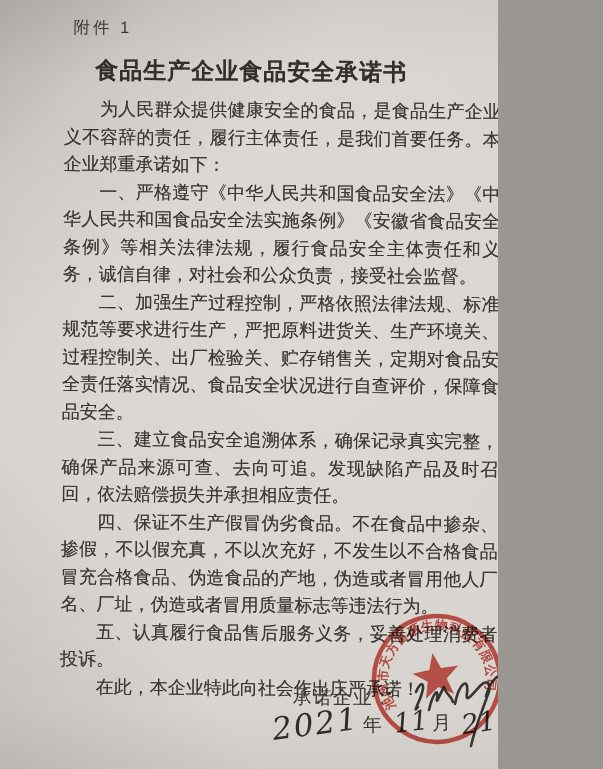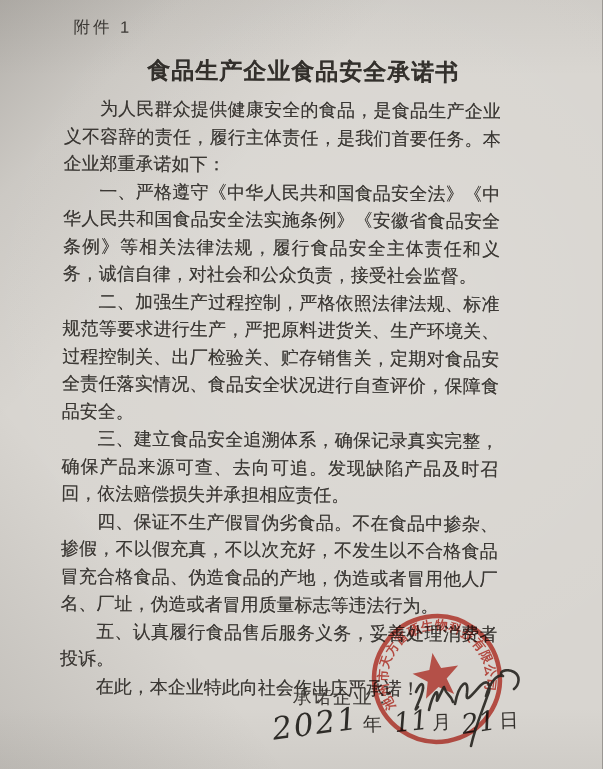--- a/index.html
+++ b/index.html
@@ -1,17 +1,17 @@
 <!DOCTYPE html>
 <html><head>
 <meta charset="utf-8">
 <style>
   html,body{margin:0;padding:0;background:#9a9793;}
   .sheet{
-    position:relative;width:602px;height:769px;overflow:hidden;
+    position:relative;width:498px;height:769px;overflow:hidden;
     background:
       radial-gradient(95% 75% at 62% 40%, rgba(255,255,255,0.12), rgba(255,255,255,0) 70%),
       linear-gradient(133deg, rgba(45,40,34,0.22) 0%, rgba(45,40,34,0.07) 14%, rgba(45,40,34,0) 30%),
       linear-gradient(52deg, rgba(45,40,34,0.13) 0%, rgba(45,40,34,0) 24%),
       linear-gradient(180deg, rgba(45,40,34,0.05) 0%, rgba(45,40,34,0) 10%),
       linear-gradient(0deg, rgba(45,40,34,0.05) 0%, rgba(45,40,34,0) 8%),
       #d8d5d0;
     font-family:"Liberation Serif","DejaVu Serif",serif;
   }
   .content{position:absolute;inset:0;transform:rotate(0.4deg);transform-origin:50% 50%;color:#3b3834;}

